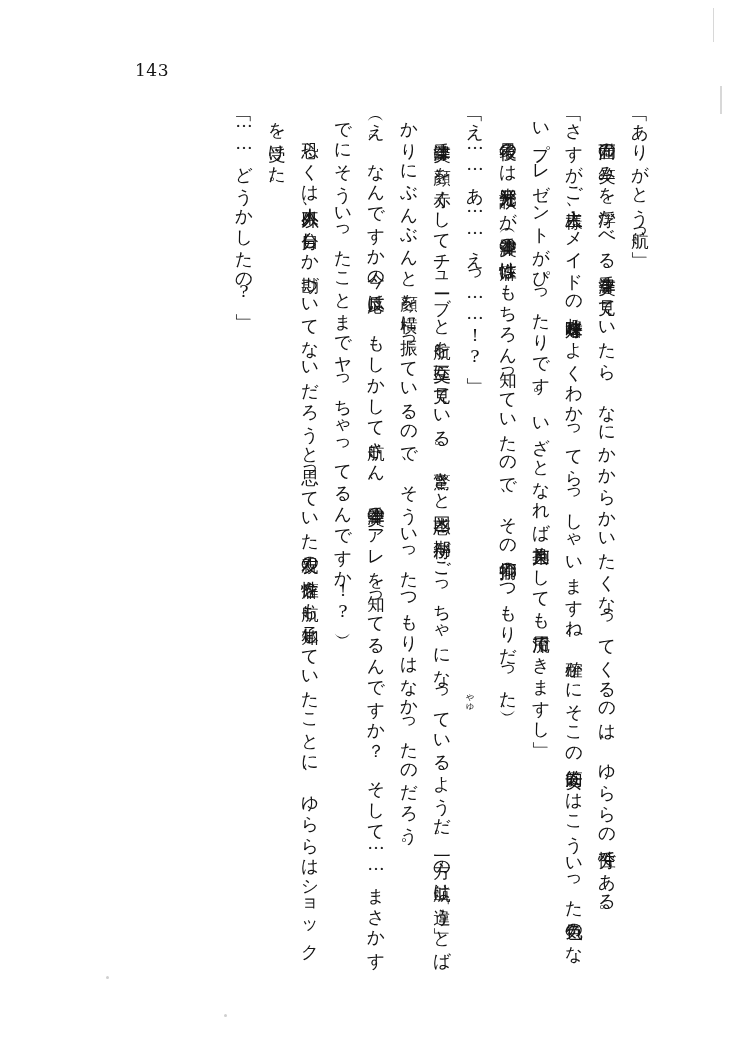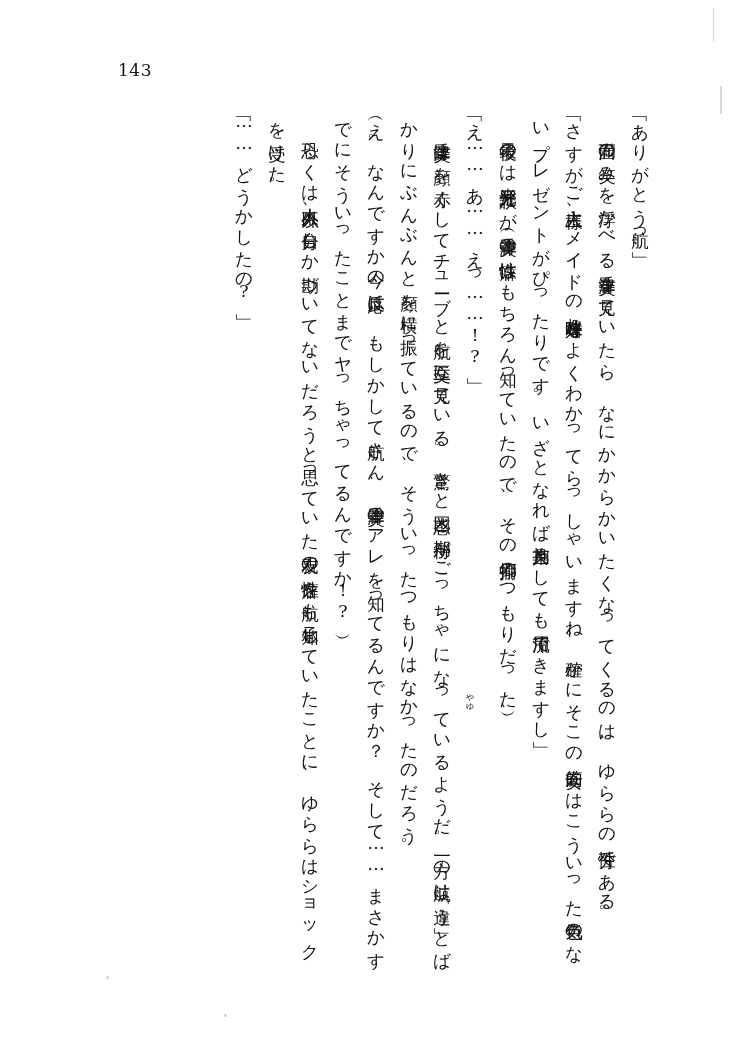--- a/index.html
+++ b/index.html
@@ -12,21 +12,21 @@
     width: 736px;
     height: 1038px;
     background: #ffffff;
     overflow: hidden;
     font-family: "DejaVu Serif", "Liberation Serif", serif;
     color: #141414;
   }
   .page-number {
     position: absolute;
     top: 60px;
-    left: 118px;
+    left: 135px;
     font-size: 17px;
     font-family: "DejaVu Serif", "Liberation Serif", serif;
     letter-spacing: 0.5px;
     color: #141414;
     text-align: center;
   }
   .text-body {
     position: absolute;
     top: 110px;
     left: 96px;

